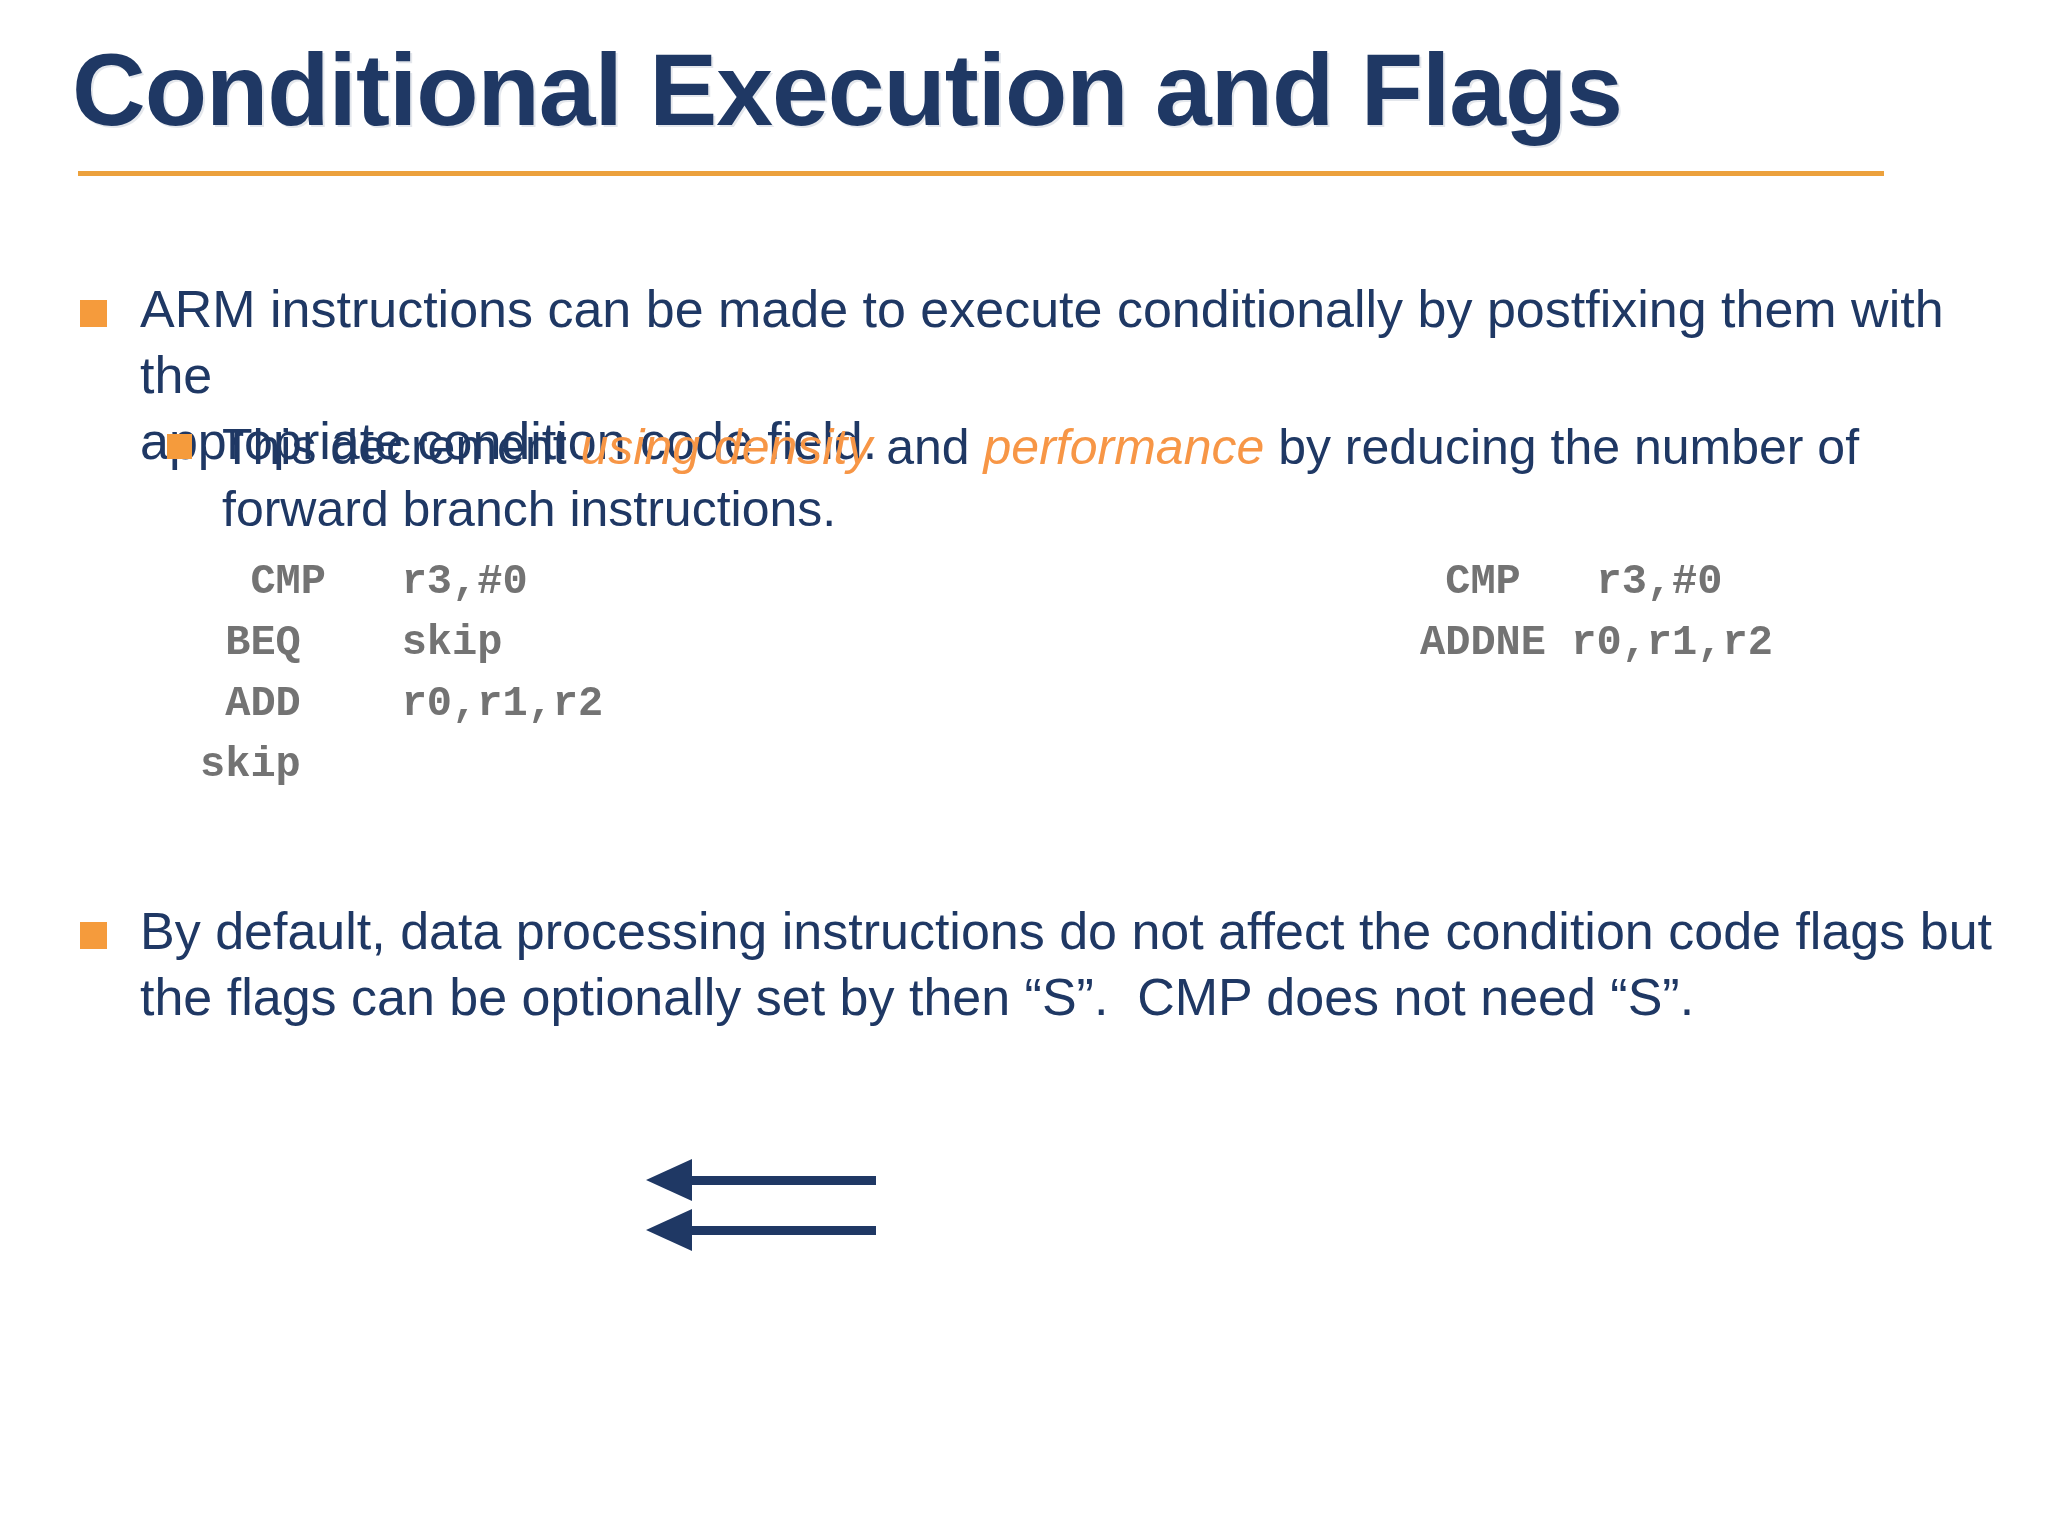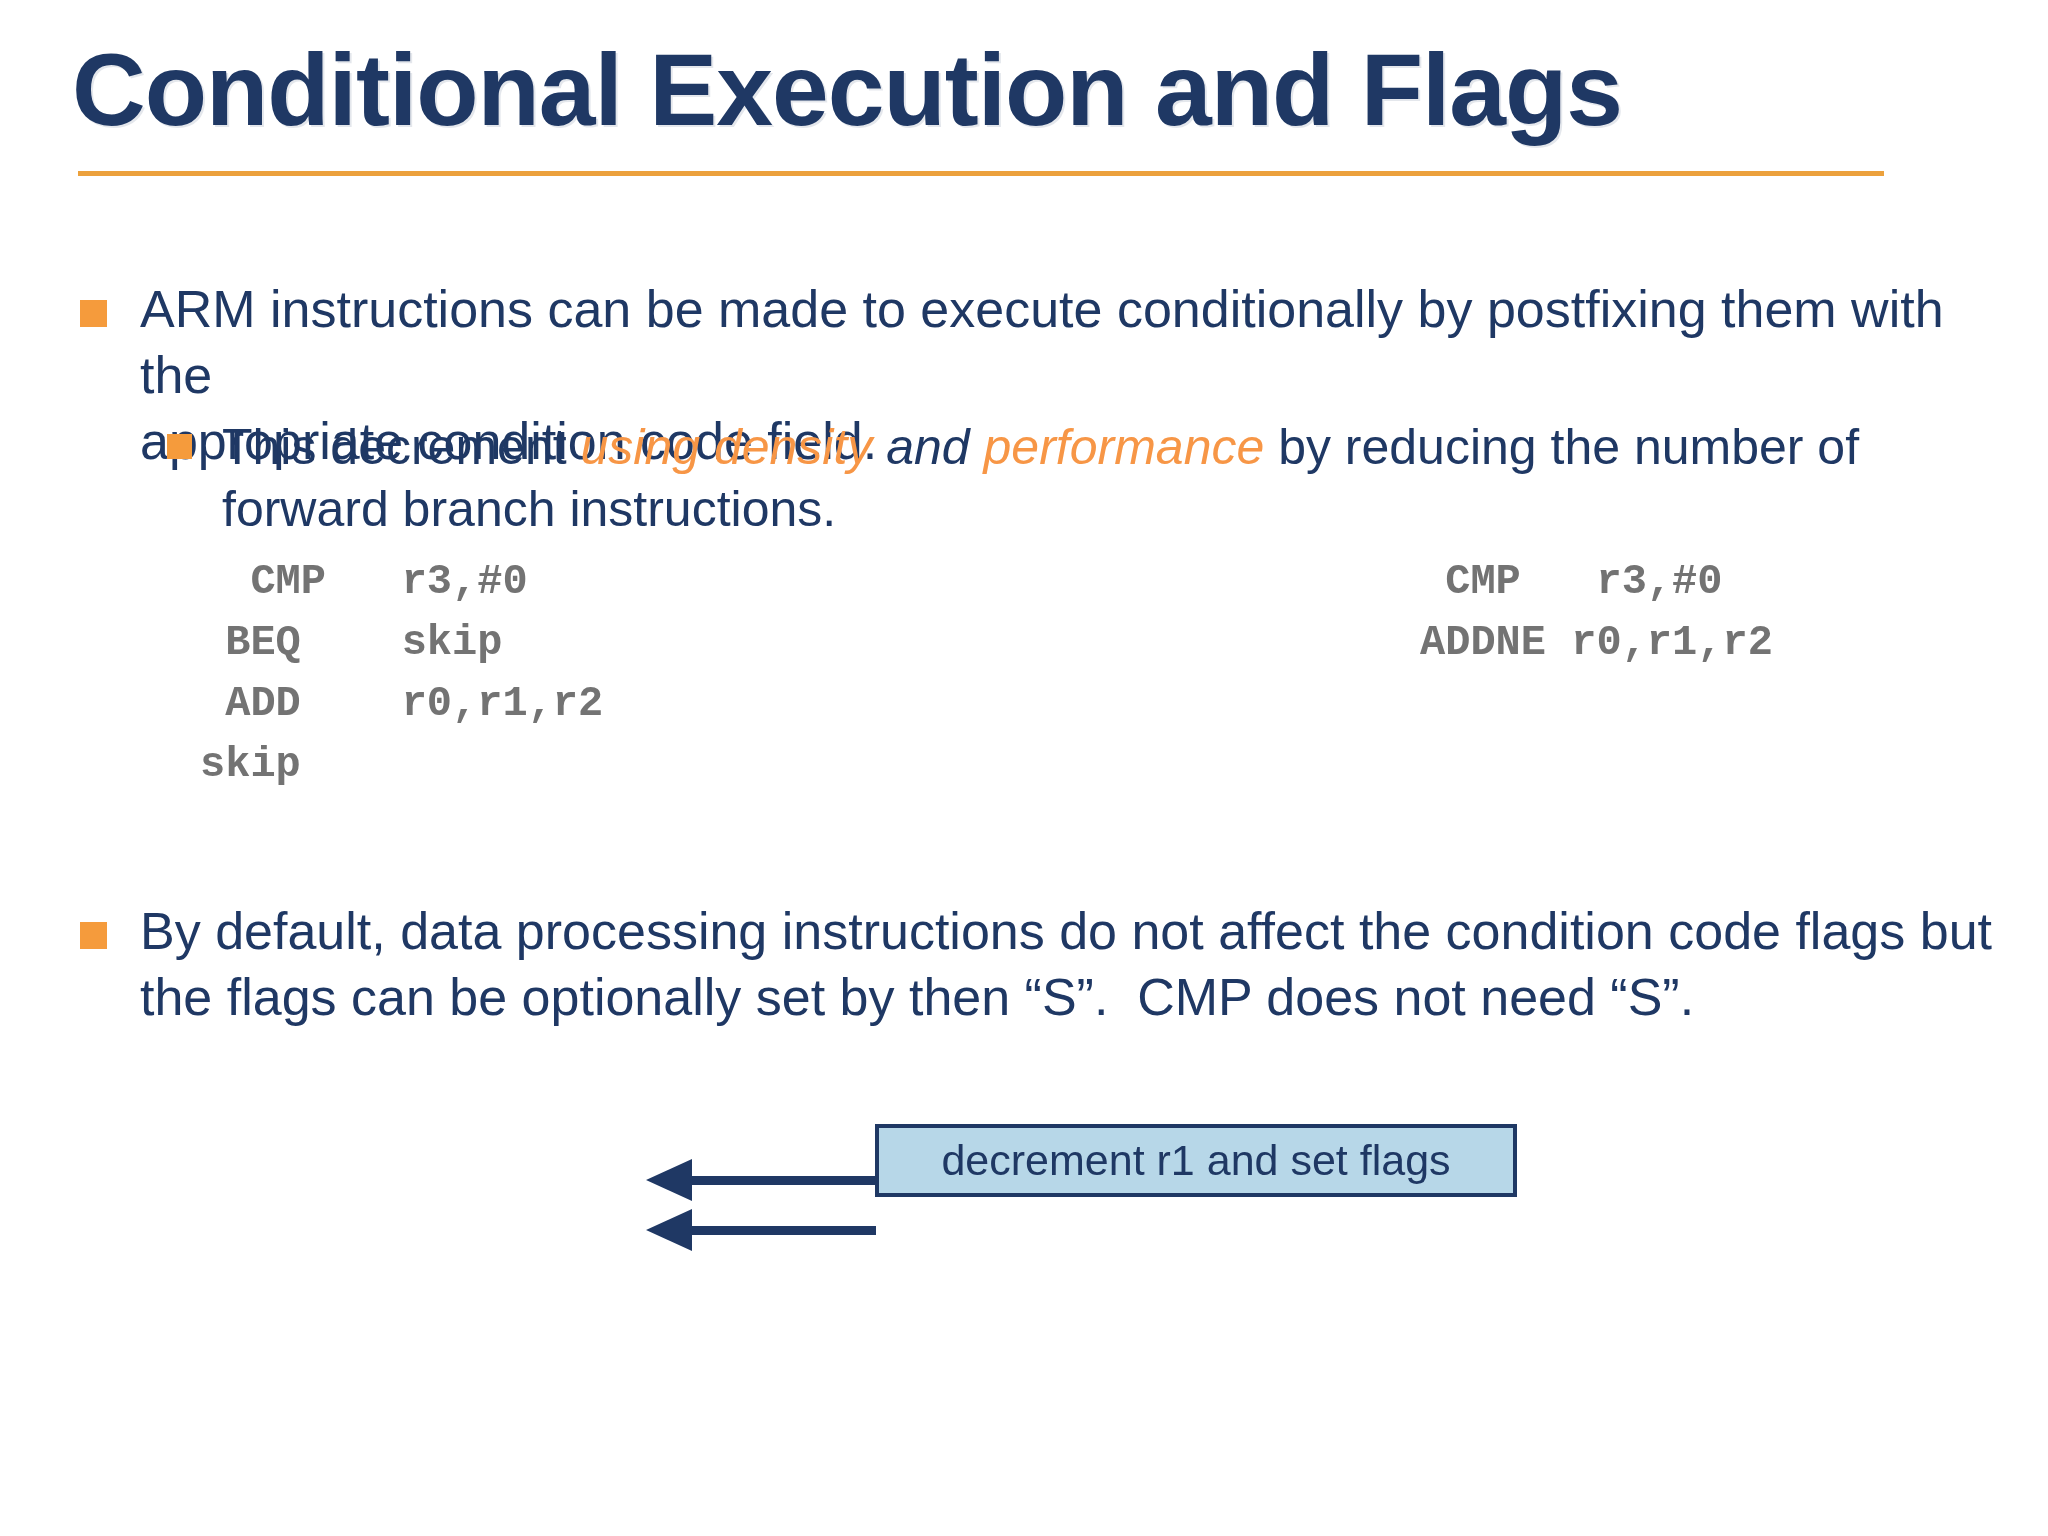--- a/index.html
+++ b/index.html
@@ -33,21 +33,21 @@
     position:absolute;
     font-size:52px;line-height:66px;color:#1F3864;
     white-space:pre-wrap;
   }
   .sub-text{
     position:absolute;
     font-size:50px;line-height:62px;color:#1F3864;
     white-space:pre-wrap;
   }
   .em-orange{color:#F79646;font-style:italic;}
-  .em-navy{font-style:italic;}
+  .em-navy{}
   pre.code{
     position:absolute;margin:0;
     font-family:"Liberation Mono", monospace;
     font-weight:bold;
     font-size:42px;line-height:61px;
     color:#737373;white-space:pre;
   }
   .callout{
     position:absolute;
     background:#B7D7E8;
@@ -94,17 +94,16 @@
   <div class="b-text" style="left:140px;top:898px;width:1890px;">By default, data processing instructions do not affect the condition code flags but
 the flags can be optionally set by then “S”.  CMP does not need “S”.</div>
 
 
   <div class="arrow-bar" style="left:688px;top:1176px;width:188px;"></div>
   <div class="arrow-head" style="left:646px;top:1159px;"></div>
 
   <div class="arrow-bar" style="left:688px;top:1226px;width:188px;"></div>
   <div class="arrow-head" style="left:646px;top:1209px;"></div>
 
-  <div class="callout" style="left:875px;top:1124px;width:642px;height:73px;">decrement r1 and set flags</div>
 
   <div class="footer-rule"></div>
 
 </div>
 
 </body></html>

